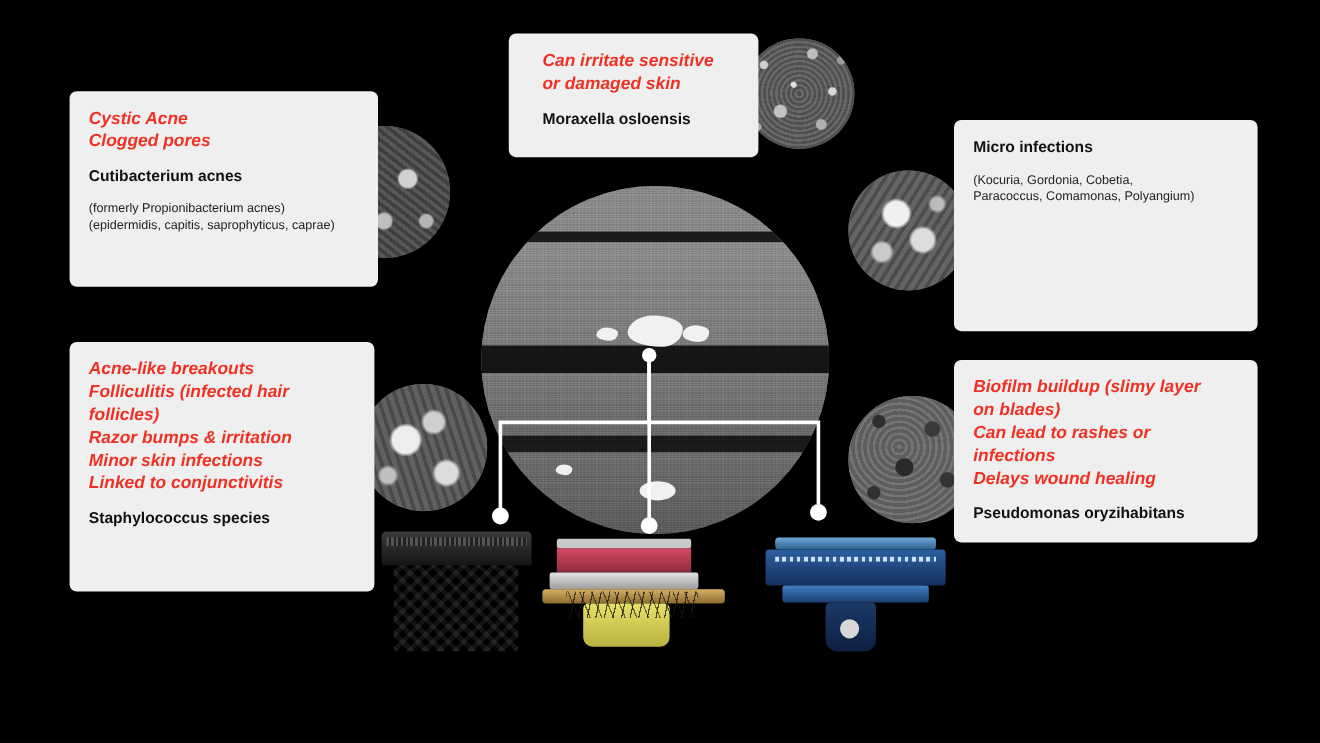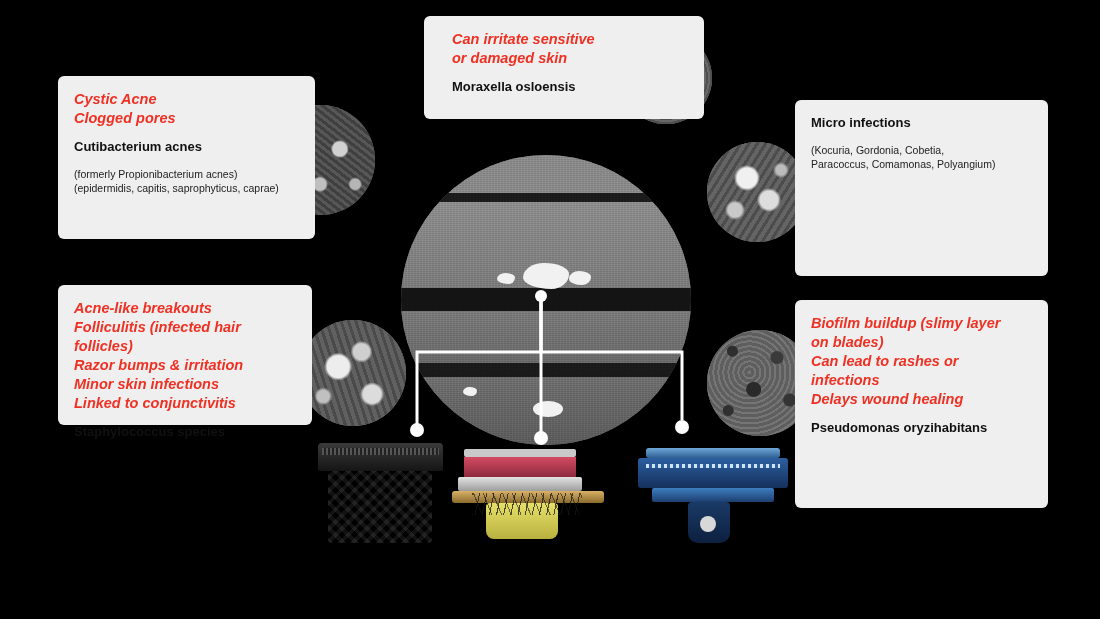--- a/index.html
+++ b/index.html
@@ -281,43 +281,43 @@
   </svg>
 
   <div class="card" id="card-cutibacterium" style="left:58px; top:76px; width:257px; height:163px;">
     <p class="headline">Cystic Acne
 Clogged pores</p>
     <p class="species">Cutibacterium acnes</p>
     <p class="note">(formerly Propionibacterium acnes)
 (epidermidis, capitis, saprophyticus, caprae)</p>
   </div>
 
-  <div class="card" id="card-moraxella" style="left:424px; top:16px; width:280px; height:103px;padding-left:28px;">
+  <div class="card" id="card-moraxella" style="left:424px; top:28px; width:208px; height:103px;padding-left:28px;">
     <p class="headline">Can irritate sensitive
 or damaged skin</p>
     <p class="species">Moraxella osloensis</p>
   </div>
 
   <div class="card" id="card-microbacterium" style="left:795px; top:100px; width:253px; height:176px;">
     <p class="species">Micro infections</p>
     <p class="note">(Kocuria, Gordonia, Cobetia,
 Paracoccus, Comamonas, Polyangium)</p>
   </div>
 
-  <div class="card" id="card-staphylococcus" style="left:58px; top:285px; width:254px; height:140px;">
+  <div class="card" id="card-staphylococcus" style="left:58px; top:285px; width:254px; height:208px;">
     <p class="headline">Acne-like breakouts
 Folliculitis (infected hair
 follicles)
 Razor bumps &amp; irritation
 Minor skin infections
 Linked to conjunctivitis</p>
     <p class="species">Staphylococcus species</p>
   </div>
 
-  <div class="card" id="card-pseudomonas" style="left:795px; top:300px; width:253px; height:208px;">
+  <div class="card" id="card-pseudomonas" style="left:795px; top:300px; width:253px; height:152px;">
     <p class="headline">Biofilm buildup (slimy layer
 on blades)
 Can lead to rashes or
 infections
 Delays wound healing</p>
     <p class="species">Pseudomonas oryzihabitans</p>
   </div>
 
   <div class="razor" id="razor-black">
     <div class="head"></div>

